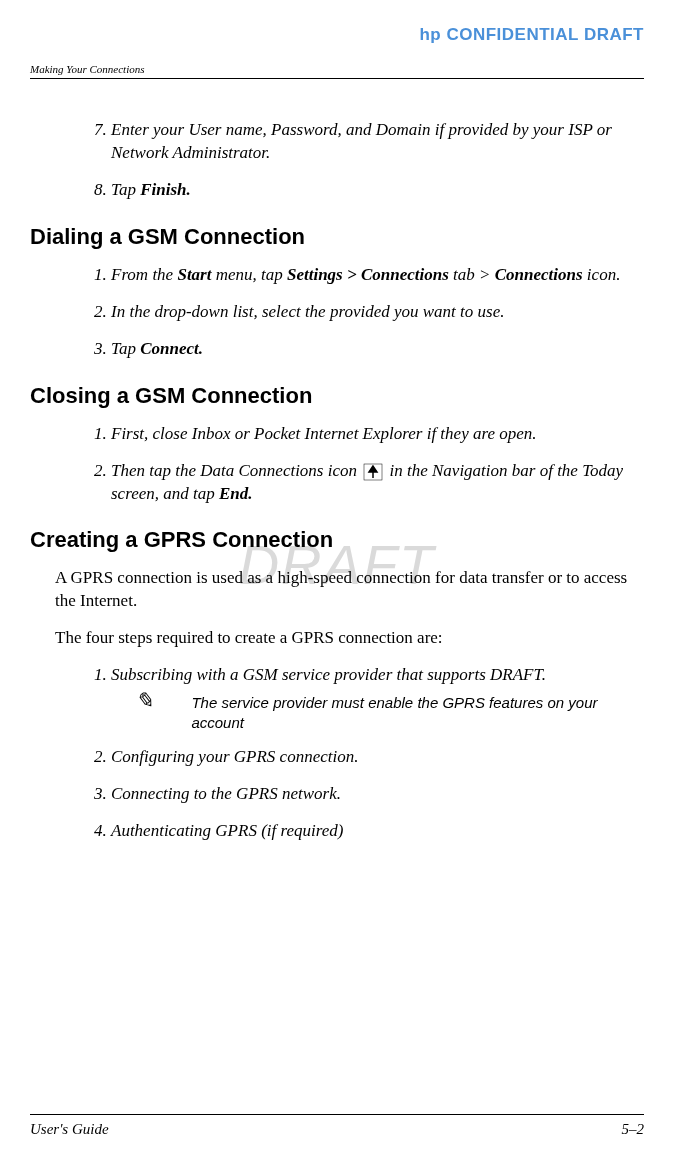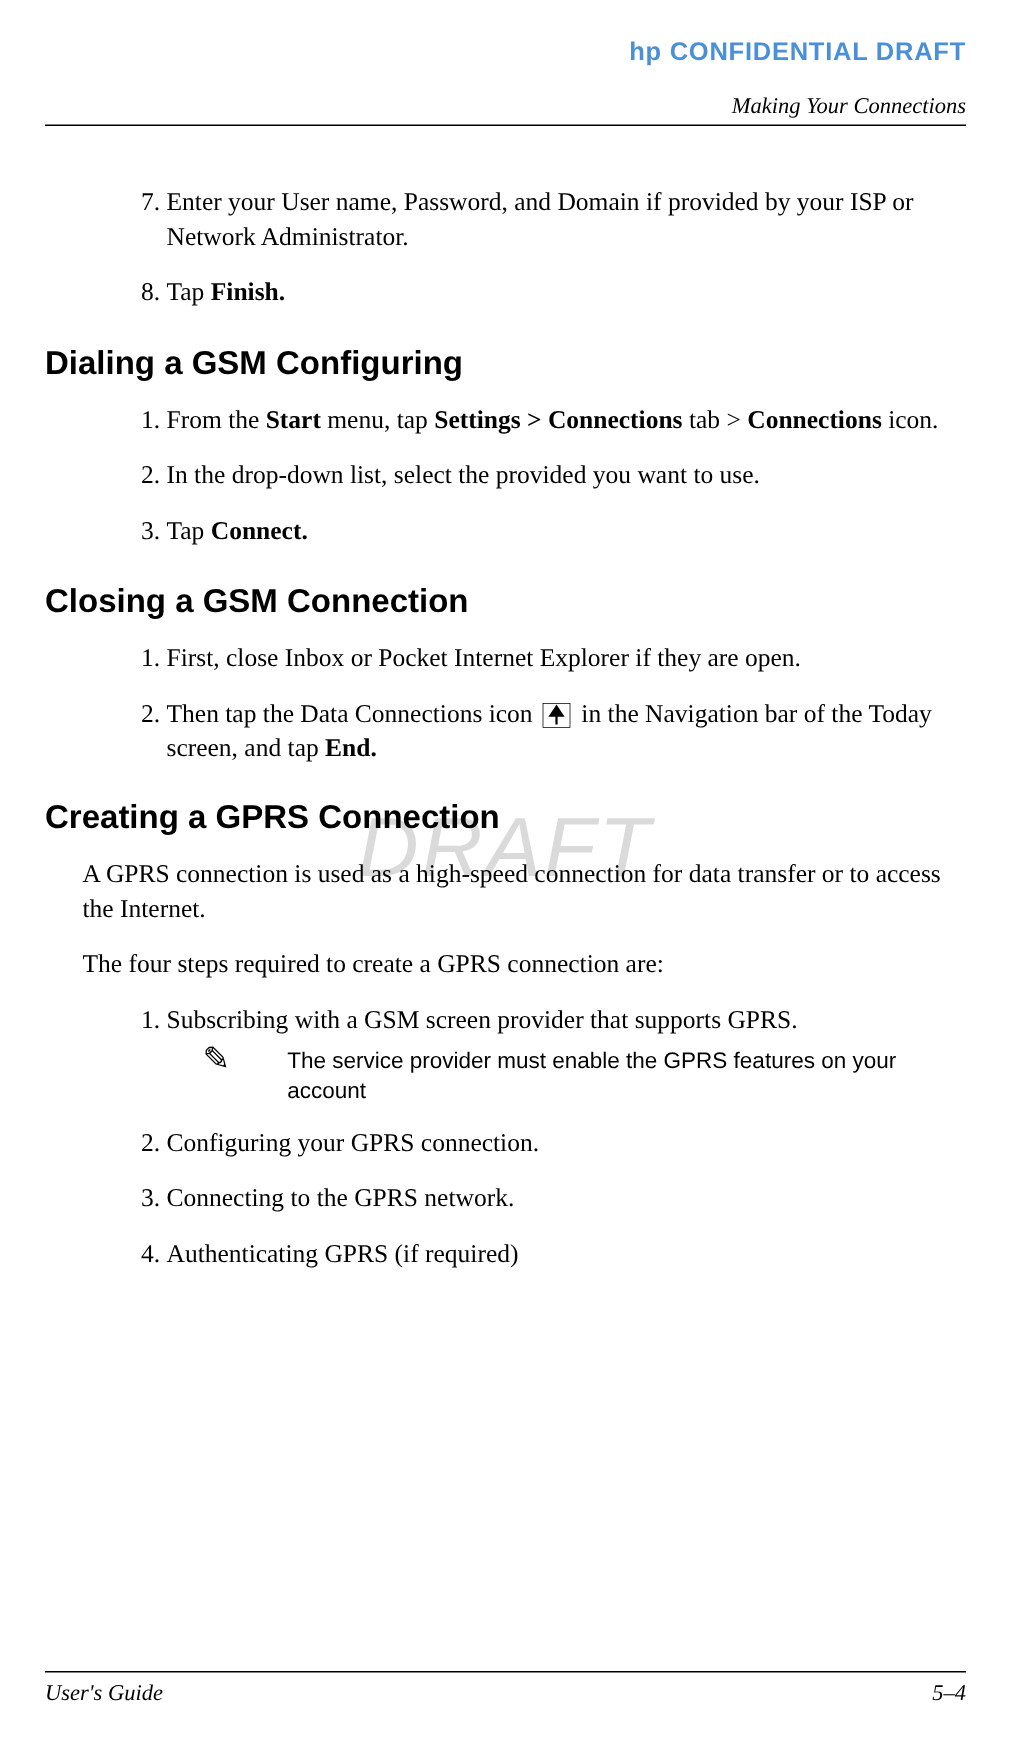--- a/index.html
+++ b/index.html
@@ -22,39 +22,39 @@
     .confidential {
       text-align: right;
       color: #4a90d9;
       font-family: Arial, Helvetica, sans-serif;
       font-weight: bold;
       font-size: 17px;
       letter-spacing: 0.5px;
       margin-bottom: 18px;
     }
     .chapter-header {
-      text-align: right;
       font-style: italic;
-      font-size: 15px;
+      font-size: 11px;
       padding-bottom: 3px;
       border-bottom: 1px solid #000;
       margin-bottom: 40px;
     }
     .content {
       padding-left: 55px;
       padding-right: 0;
     }
     .content-narrow {
       padding-left: 25px;
     }
     ol.num-list {
       margin: 0 0 20px 0;
       padding-left: 26px;
       font-size: 17px;
       line-height: 1.35;
+      font-style: italic;
     }
     ol.num-list li {
       margin-bottom: 14px;
     }
     h2.section {
       font-family: Arial, Helvetica, sans-serif;
       font-weight: bold;
       font-size: 22px;
       margin: 22px 0 14px 0;
       padding-left: 0;
@@ -129,21 +129,21 @@
 
   <div class="content-body">
 
     <div class="content">
       <ol class="num-list" start="7">
         <li><span>Enter your User name, Password, and Domain if provided by your ISP or Network Administrator.</span></li>
         <li><span>Tap </span><b>Finish.</b></li>
       </ol>
     </div>
 
-    <h2 class="section">Dialing a GSM Configuring</h2>
+    <h2 class="section">Dialing a GSM Connection</h2>
     <div class="content">
       <ol class="num-list">
         <li><span>From the </span><b>Start</b><span> menu, tap </span><b>Settings &gt; Connections</b><span> tab &gt; </span><b>Connections</b><span> icon.</span></li>
         <li>In the drop-down list, select the provided you want to use.</li>
         <li><span>Tap </span><b>Connect.</b></li>
       </ol>
     </div>
 
     <h2 class="section">Closing a GSM Connection</h2>
     <div class="content">
@@ -156,31 +156,31 @@
       </ol>
     </div>
 
     <h2 class="section">Creating a GPRS Connection</h2>
     <div class="content-narrow">
       <p class="body-para">A GPRS connection is used as a high-speed connection for data transfer or to access the Internet.</p>
       <p class="body-para">The four steps required to create a GPRS connection are:</p>
     </div>
     <div class="content">
       <ol class="num-list">
-        <li><span>Subscribing with a GSM screen provider that supports GPRS.</span>
+        <li><span>Subscribing with a GSM service provider that supports DRAFT.</span>
           <div class="note-row">
             <span class="note-icon">✎</span>
             <span class="note-text">The service provider must enable the GPRS features on your account</span>
           </div>
         </li>
         <li>Configuring your GPRS connection.</li>
         <li>Connecting to the GPRS network.</li>
         <li>Authenticating GPRS (if required)</li>
       </ol>
     </div>
 
   </div>
 
   <div class="footer">
     <span>User's Guide</span>
-    <span>5–4</span>
+    <span>5–2</span>
   </div>
 </div>
 
 </body></html>

